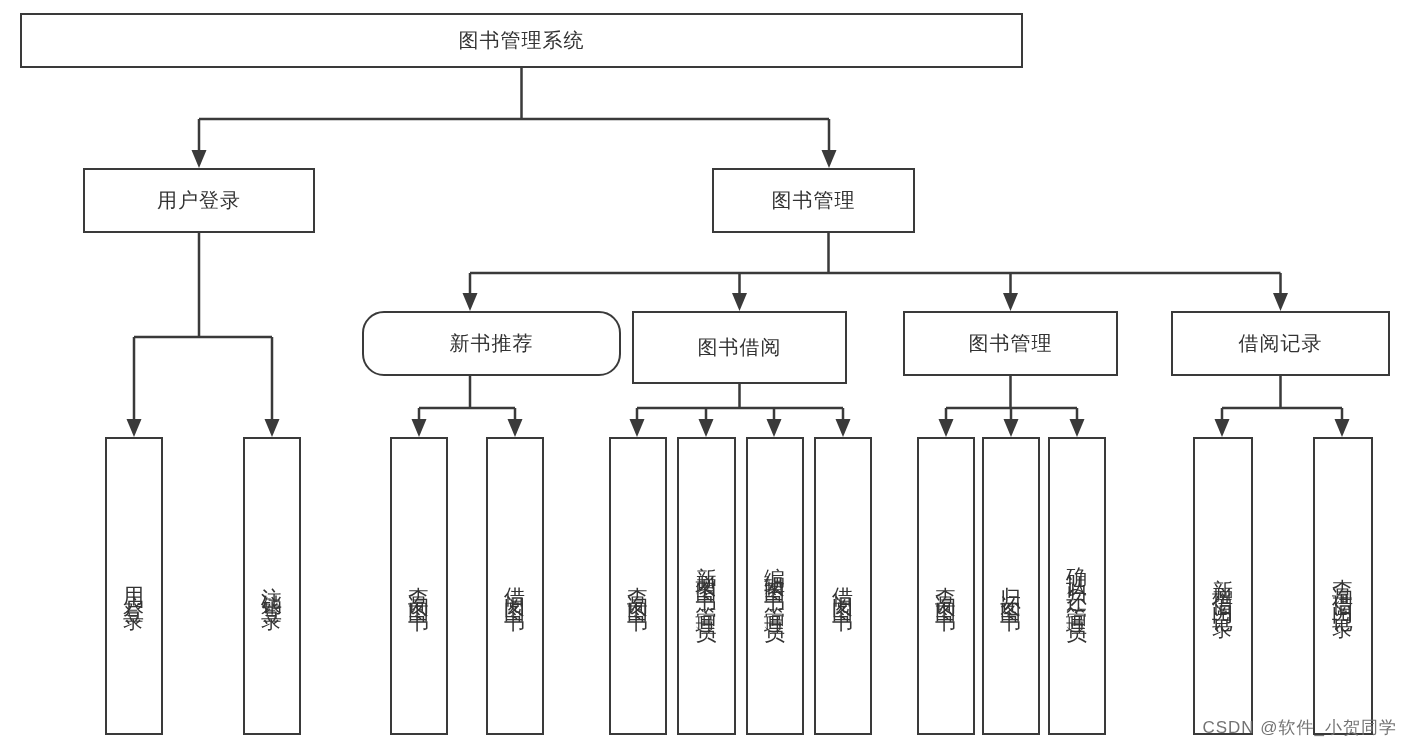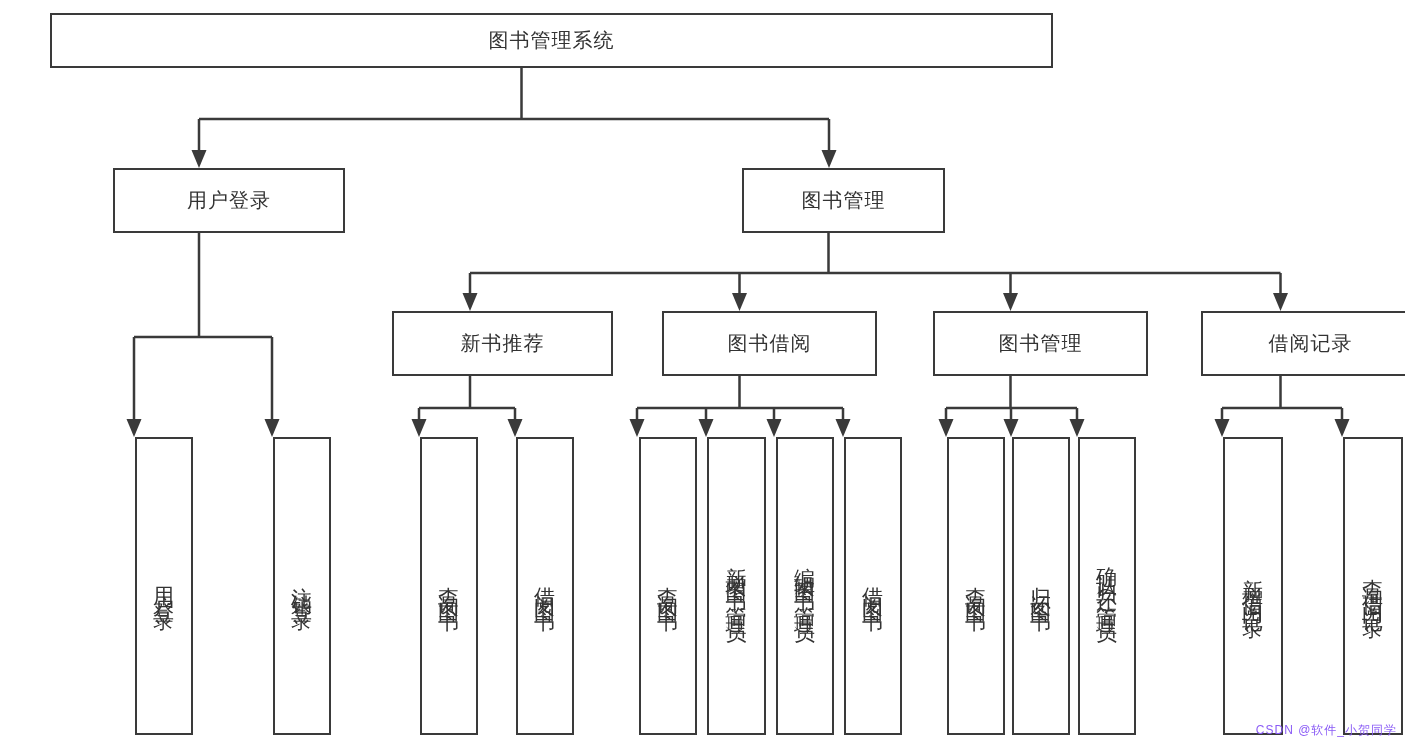--- a/index.html
+++ b/index.html
@@ -24,21 +24,20 @@
   }
   .node {
     position: absolute;
     box-sizing: border-box;
     border: 2.5px solid #3a3a3a;
     background: #ffffff;
     display: flex;
     align-items: center;
     justify-content: center;
     z-index: 2;
-    margin-left: 30px;
   }
   .h-node {
     font-size: 20px;
     letter-spacing: 1px;
   }
   .leaf {
     top: 437px;
     width: 58px;
     height: 298px;
   }
@@ -49,44 +48,44 @@
     letter-spacing: 8px;
     line-height: 1;
     white-space: nowrap;
   }
   
   #root-box   { left: 20px;   top: 13px;  width: 1003px; height: 55px; }
   
   #b-user     { left: 83px;   top: 168px; width: 232px;  height: 65px; }
   #b-mgmt     { left: 712px;  top: 168px; width: 203px;  height: 65px; }
   
-  #b-nbr      { left: 362px;  top: 311px; width: 221px;  height: 65px; }
-  #b-bb       { left: 632px;  top: 311px; width: 215px;  height: 65px; align-items: center; }
+  #b-nbr      { left: 362px;  top: 311px; width: 259px;  height: 65px; border-radius: 22px; }
+  #b-bb       { left: 632px;  top: 311px; width: 215px;  height: 73px; align-items: center; }
   #b-cb       { left: 903px;  top: 311px; width: 215px;  height: 65px; }
   #b-br       { left: 1171px; top: 311px; width: 219px;  height: 65px; }
   
   #l-ul-1 { left: 105px; }
   #l-ul-2 { left: 243px; }
   #l-nbr-1 { left: 390px; }
   #l-nbr-2 { left: 486px; }
   #l-bb-1 { left: 609px; }
   #l-bb-2 { left: 677px; width: 59px; }
   #l-bb-3 { left: 746px; width: 58px; }
   #l-bb-4 { left: 814px; }
   #l-cb-1 { left: 917px; }
   #l-cb-2 { left: 982px; }
   #l-cb-3 { left: 1048px; }
   #l-br-1 { left: 1193px; width: 60px; }
   #l-br-2 { left: 1313px; width: 60px; }
   #watermark {
     position: absolute;
     right: 8px;
     bottom: 8px;
-    font-size: 12px;
-    color: #8b5cf6;
+    font-size: 17px;
+    color: #737373;
     letter-spacing: 1px;
     z-index: 3;
   }
 </style>
 </head>
 <body>
 
 <div id="stage">
 
   <svg id="edges" width="1405" height="747" viewBox="0 0 1405 747">

